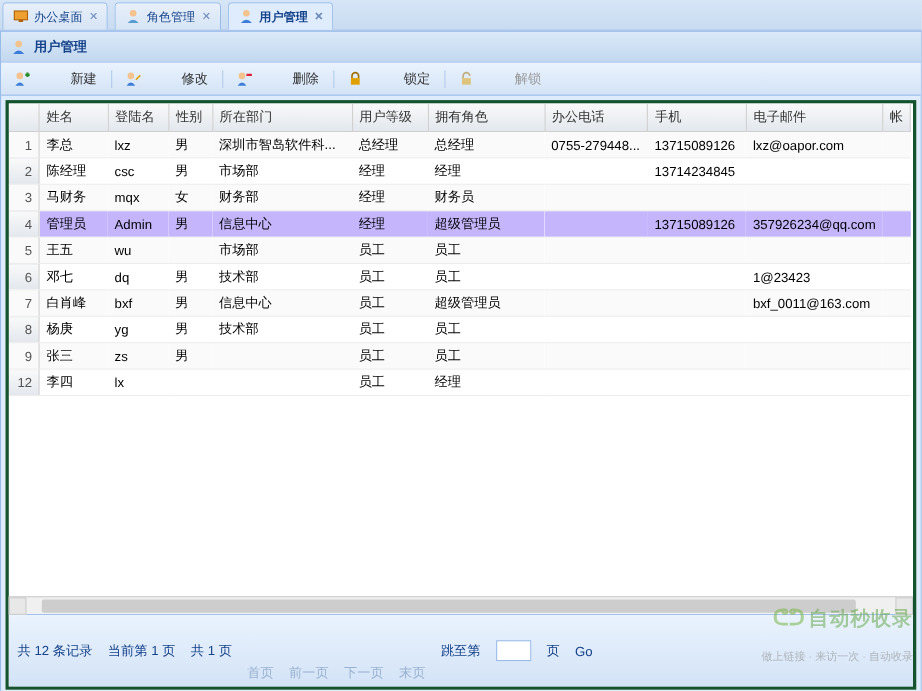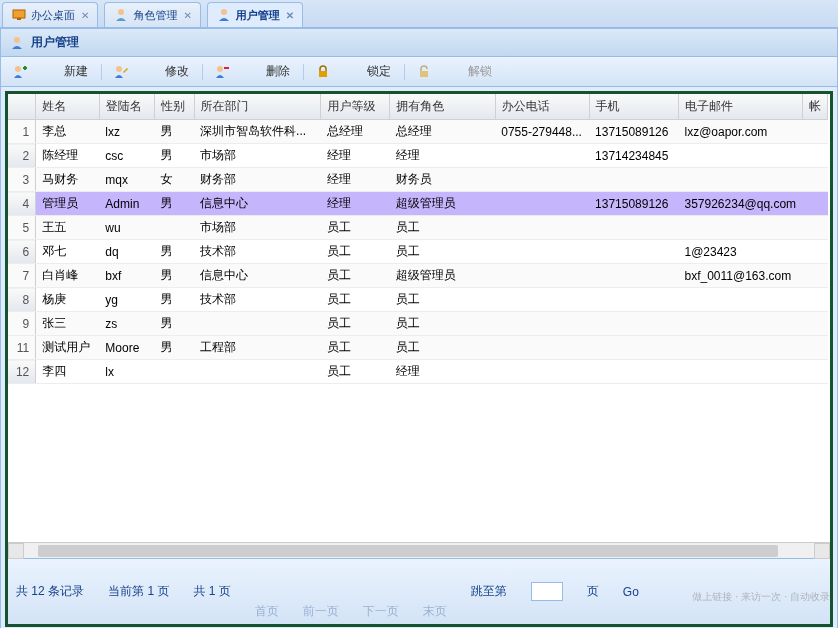--- a/index.html
+++ b/index.html
@@ -133,21 +133,21 @@
 }
 .hscroll .arrow { position:absolute; top:0; width:16px; height:16px; background:#e8e8e8; border:1px solid #ccc; }
 .hscroll .arrow.l { left:0; } .hscroll .arrow.r { right:0; }
 .pager {
   background: linear-gradient(#eaf3fe,#d3e3f6);
   border-top: 1px solid #99bbe8;
   padding: 4px 8px;
   display: flex;
   align-items: center;
   color: #15428b;
-  gap: 24px;
+  gap: 14px;
 }
 .pager .link { color:#15428b; cursor:pointer; }
 .pager .link.disabled { color:#9ab2d1; cursor:default;margin-top:40px; }
 .pager input { width:32px; border:1px solid #99bbe8; padding:1px 2px; }
 .watermark {
   position:absolute;
   right: 8px; bottom: 24px;
   opacity: 0.55;
   text-align: right;
   pointer-events: none;
@@ -392,33 +392,20 @@
               <td>zs</td>
               <td>男</td>
               <td></td>
               <td>员工</td>
               <td>员工</td>
               <td></td>
               <td></td>
               <td></td>
               <td></td>
             </tr>
-            <tr class="alt">
-              <td class="rownum">11</td>
-              <td>测试用户</td>
-              <td>Moore</td>
-              <td>男</td>
-              <td>工程部</td>
-              <td>员工</td>
-              <td>员工</td>
-              <td></td>
-              <td></td>
-              <td></td>
-              <td></td>
-            </tr>
             <tr>
               <td class="rownum">12</td>
               <td>李四</td>
               <td>lx</td>
               <td></td>
               <td></td>
               <td>员工</td>
               <td>经理</td>
               <td></td>
               <td></td>
@@ -455,14 +442,15 @@
       <span class="link disabled">末页</span>
       <span>跳至第</span>
       <input value="" style="">
       <span>页</span>
       <span class="link">Go</span>
     </div>
   </div>
 </div>
 
 <div class="watermark">
+  <div><span class="logo">ᕦᕤ</span> <span class="big">自动秒收录</span></div>
   <div class="small">做上链接 · 来访一次 · 自动收录</div>
 </div>
 
 </body></html>

